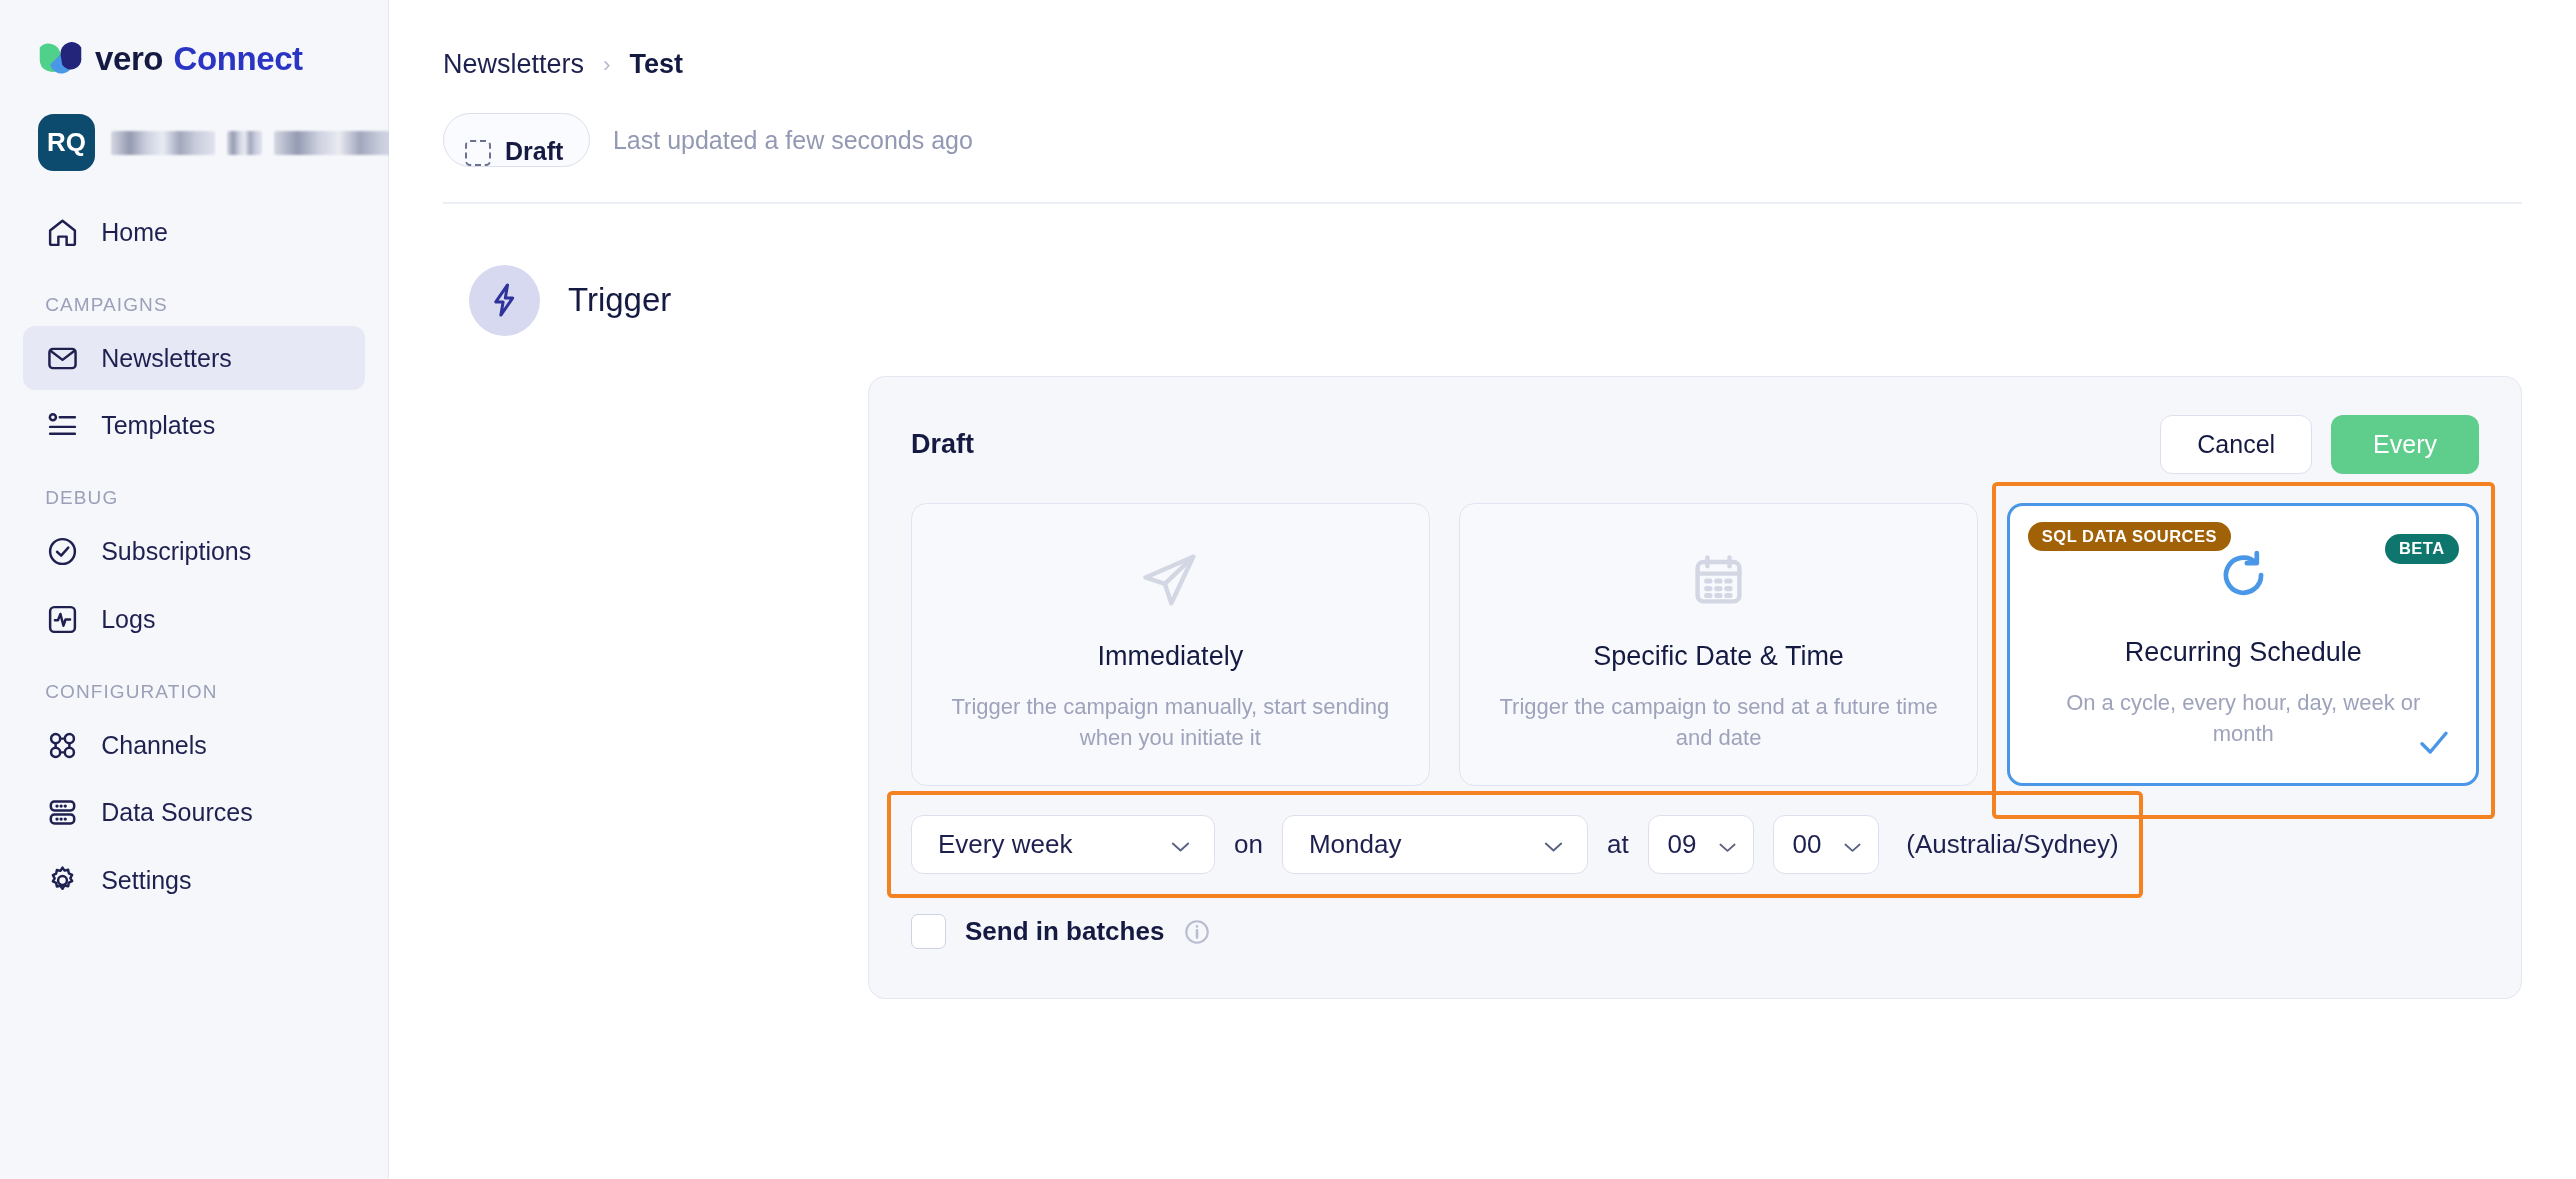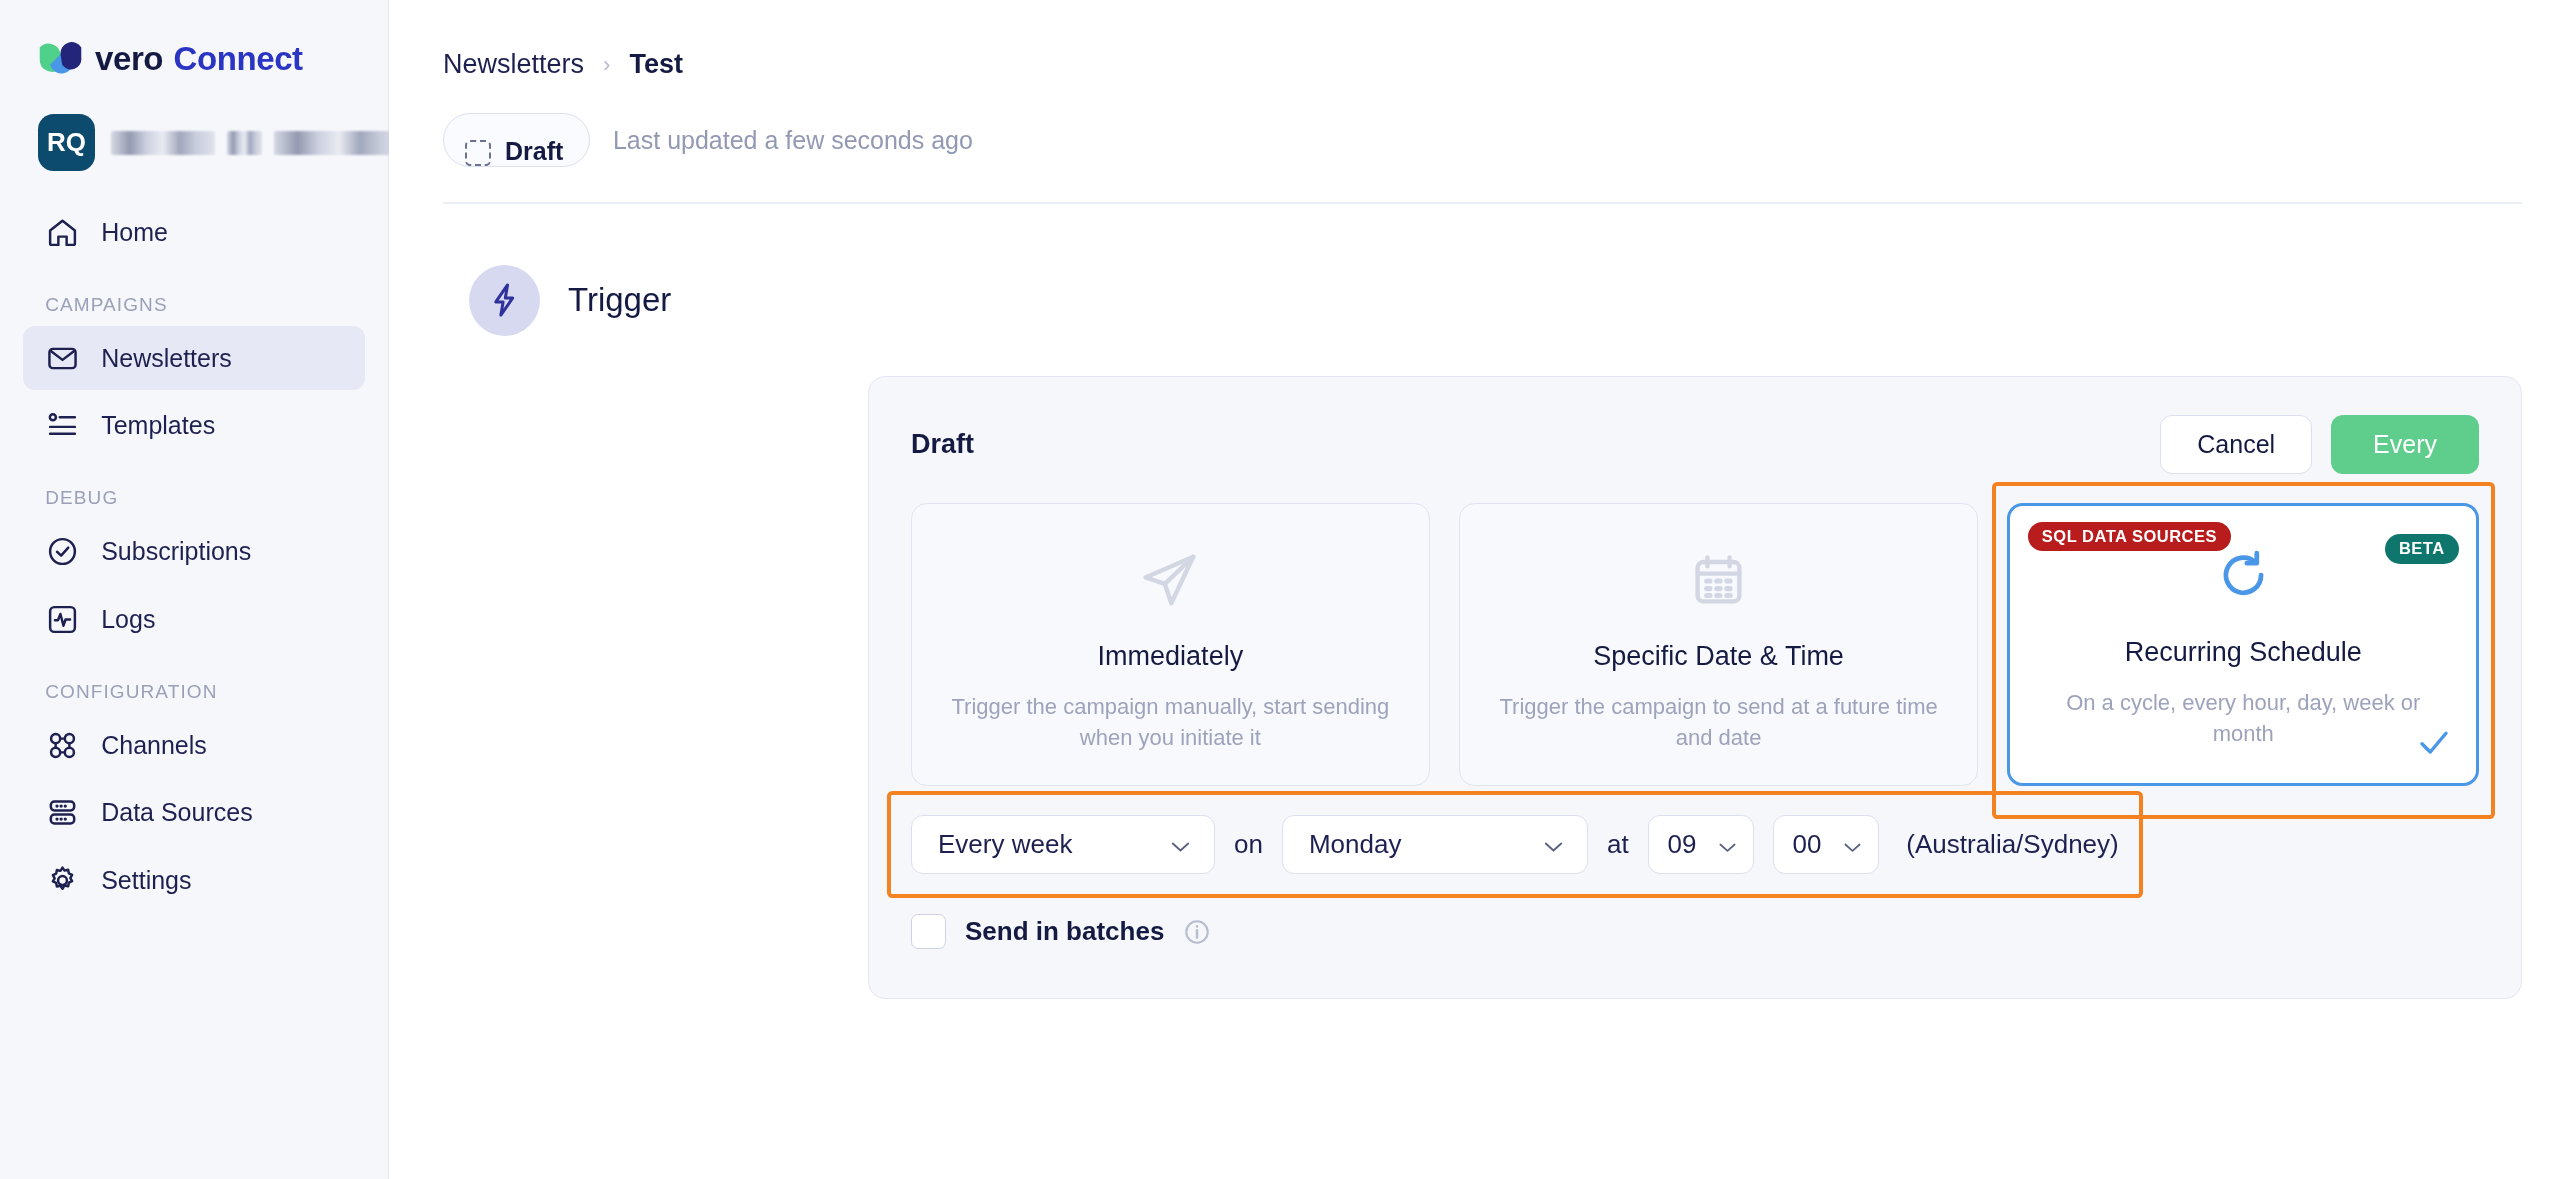--- a/index.html
+++ b/index.html
@@ -153,21 +153,21 @@
   .sel-outline {
     position: absolute; left: -15.6px; top: -21px; right: -15.6px; bottom: -33px;
     border: 4.3px solid #f58220; border-radius: 5.2px; pointer-events: none;
   }
   .opt-card.selected {
     background: #ffffff; border: 3.5px solid #4a97e8; position: relative;
     padding-top: 29.5px;
   }
   .pill-sql {
     position: absolute; left: 17.4px; top: 15.6px;
-    background: #b91c1c; color: #ffffff;
+    background: #a16207; color: #ffffff;
     font-size: 16.5px; font-weight: 700; letter-spacing: 0.5px;
     padding: 5.2px 14px; border-radius: 17.4px;
   }
   .pill-beta {
     position: absolute; right: 17.4px; top: 28px;
     background: #0f766e; color: #ffffff;
     font-size: 16.5px; font-weight: 700; letter-spacing: 0.5px;
     padding: 5.2px 14px; border-radius: 17.4px;
   }
   .sel-check { position: absolute; right: 24px; bottom: 19px; }

